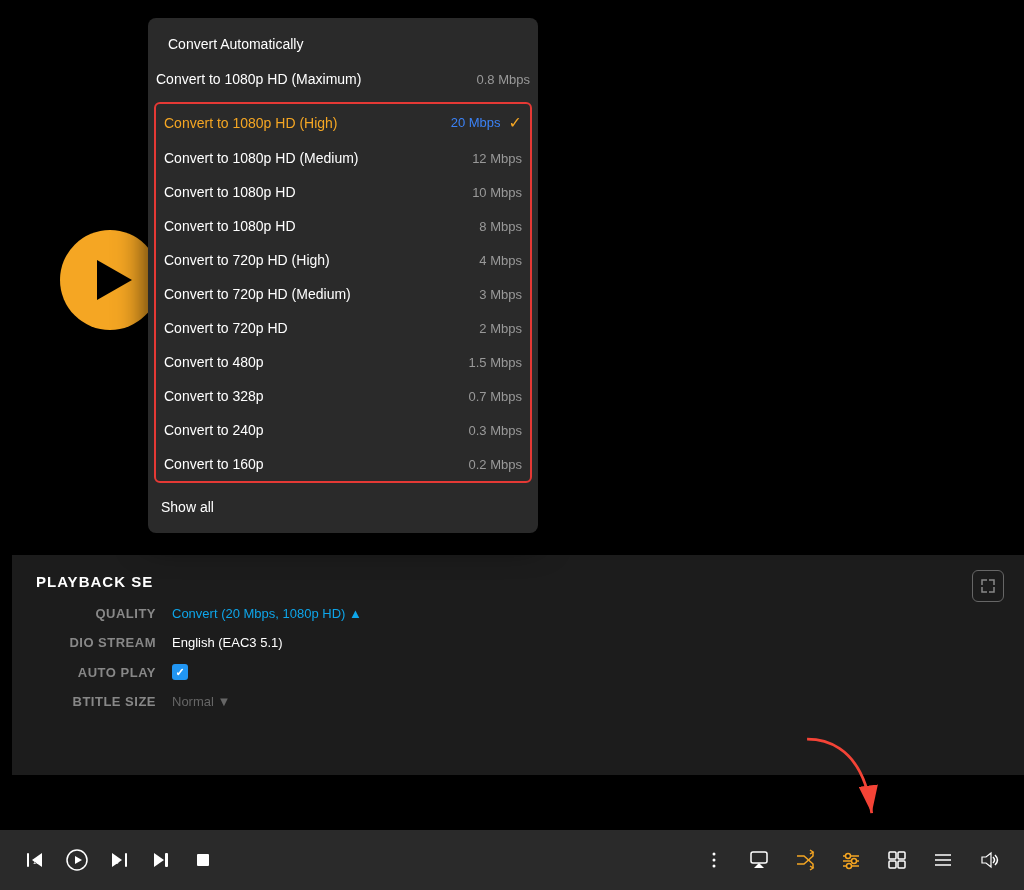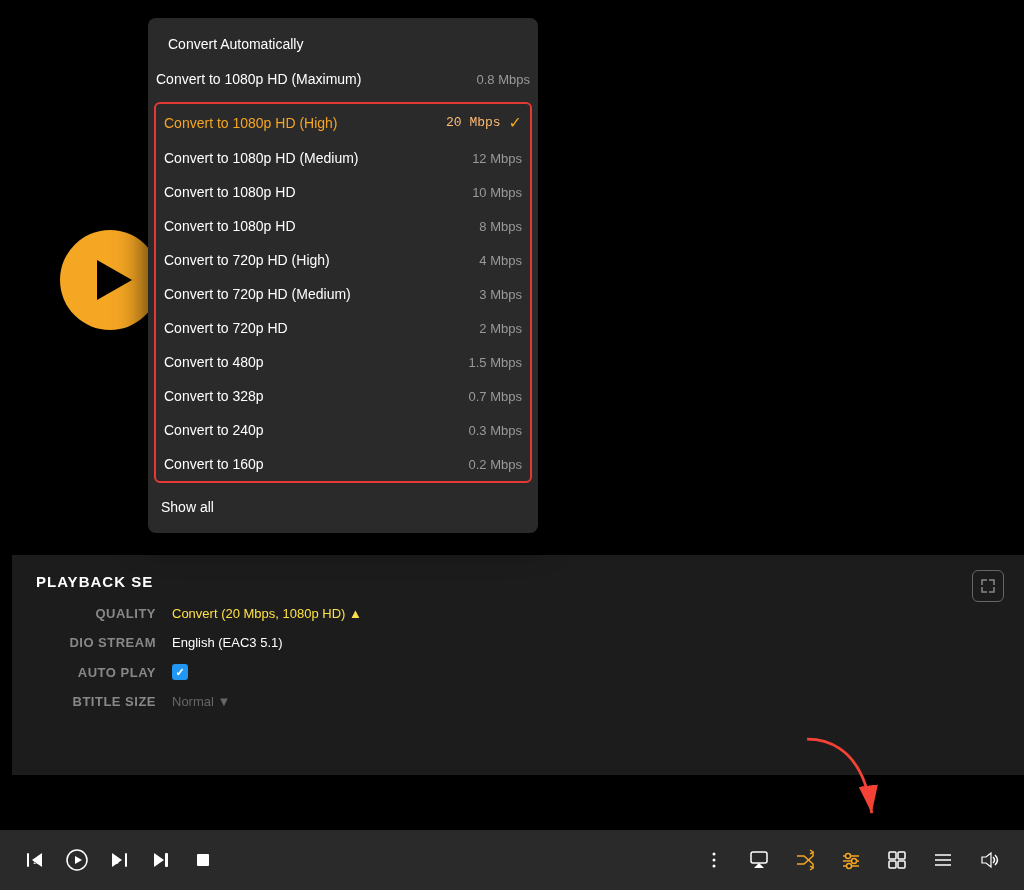--- a/index.html
+++ b/index.html
@@ -82,22 +82,21 @@
       flex: 1;
     }
 
     .item-speed {
       color: #999;
       margin-left: 8px;
       font-size: 13px;
     }
 
     .bordered-item.selected-item .item-speed {
-      color: #fdba74;
-      font-family: Liberation Mono, monospace;
+      color: #3b82f6;
     }
 
     .checkmark {
       color: #f5a623;
       font-size: 16px;
       margin-left: 8px;
     }
 
     .top-item {
       padding: 10px 20px;
@@ -146,21 +145,21 @@
       text-align: right;
       margin-right: 16px;
     }
 
     .settings-value {
       color: #fff;
       font-size: 13px;
     }
 
     .settings-value.orange {
-      color: #fde047;
+      color: #0ea5e9;
     }
 
     .settings-value.muted {
       color: #666;
     }
 
     .checkbox {
       width: 16px;
       height: 16px;
       background: #2196F3;

